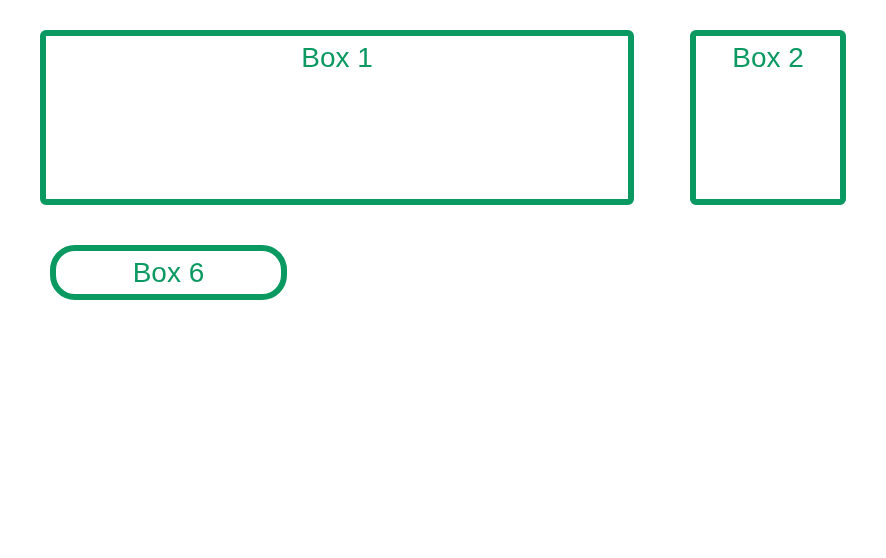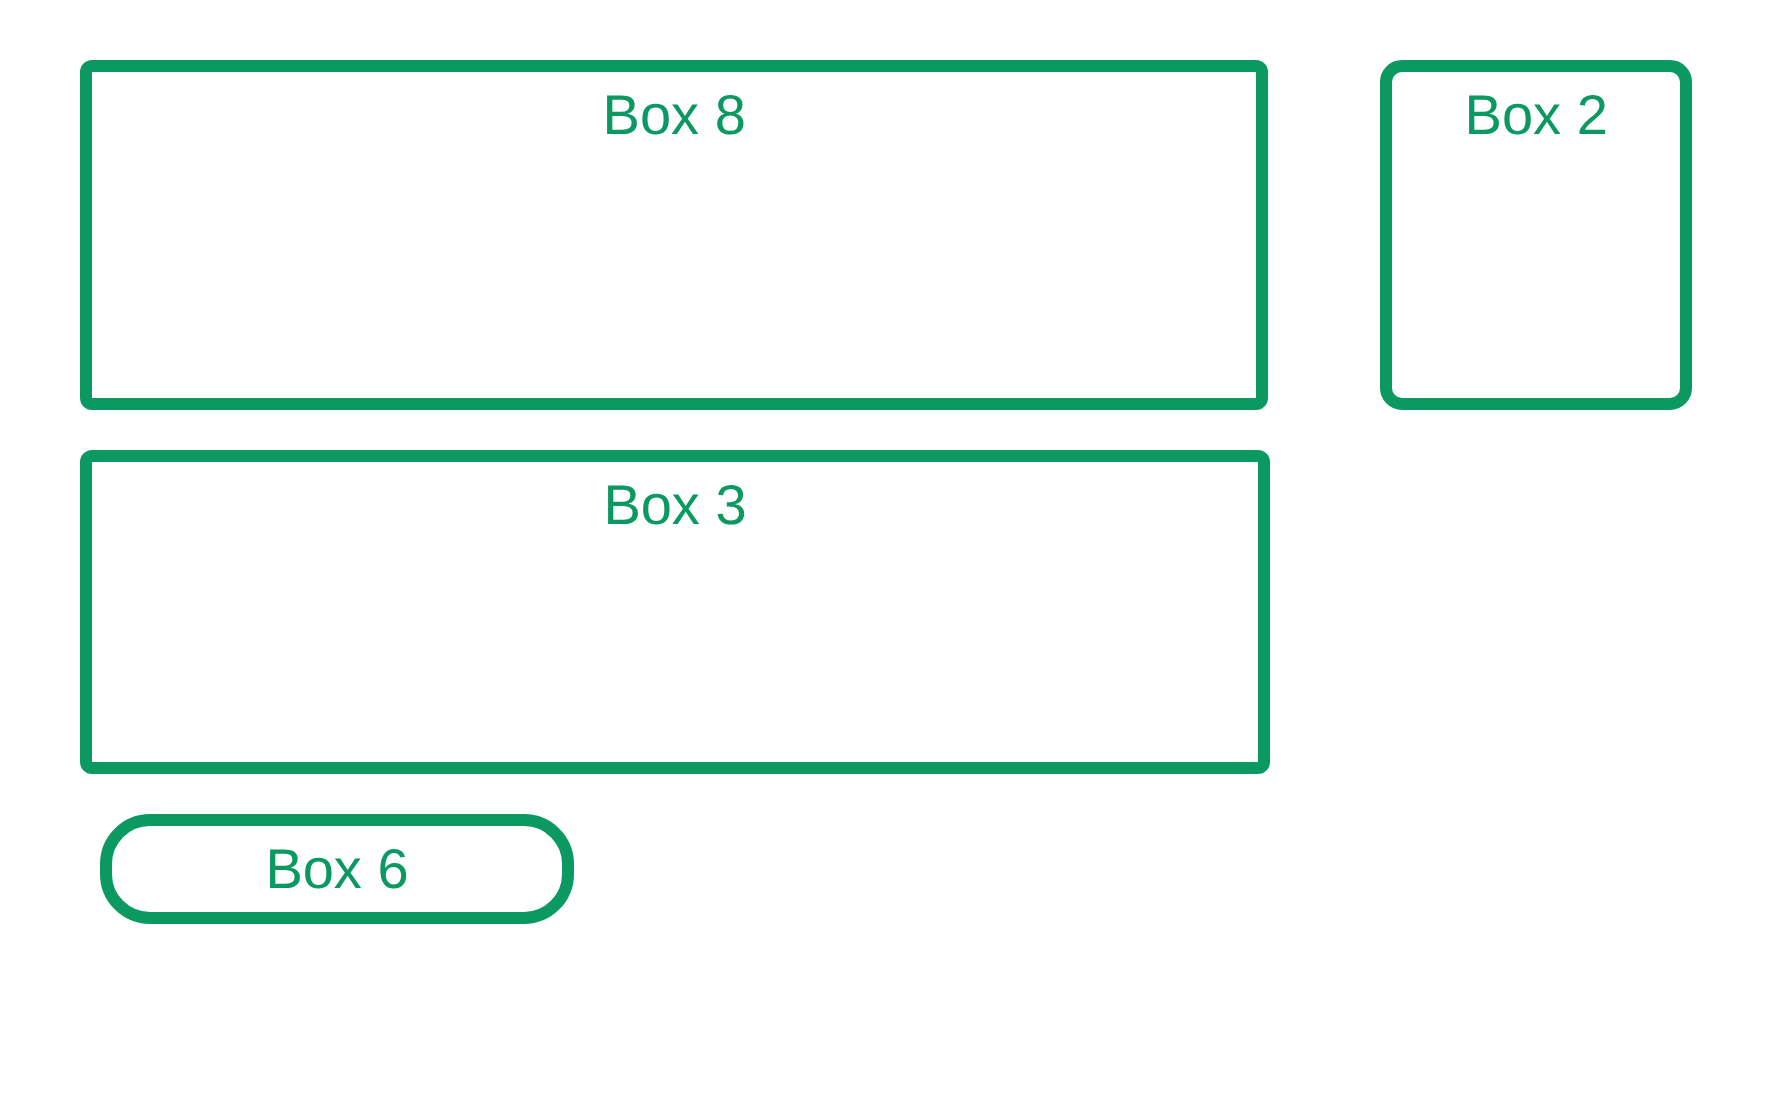--- a/index.html
+++ b/index.html
@@ -30,21 +30,20 @@
       margin-bottom: 20px;
     }
     .box1 {
       width: 595px;
       height: 175px;
       margin-right: 56px;
     }
     .box2 {
       width: 156px;
       height: 175px;
-      border-radius: 11px;
     }
     
     .row2 {
       margin-bottom: 20px;
     }
     .box3 {
       width: 595px;
       height: 162px;
       margin-right: 56px;
     }
@@ -74,30 +73,27 @@
     .box7 {
       width: 242px;
       height: 55px;
     }
   </style>
 </head>
 <body>
 
 <div class="row row1">
   <div class="box box1">
-    <span>Box 8</span>
+    <span>Box 1</span>
   </div>
   <div class="box box2">
     <span>Box 2</span>
   </div>
 </div>
 
 <div class="row row2">
-  <div class="box box3">
-    <span>Box 3</span>
-  </div>
 </div>
 
 <div class="row row3">
   <div class="box box6">
     <span>Box 6</span>
   </div>
 </div>
 
 </body></html>

